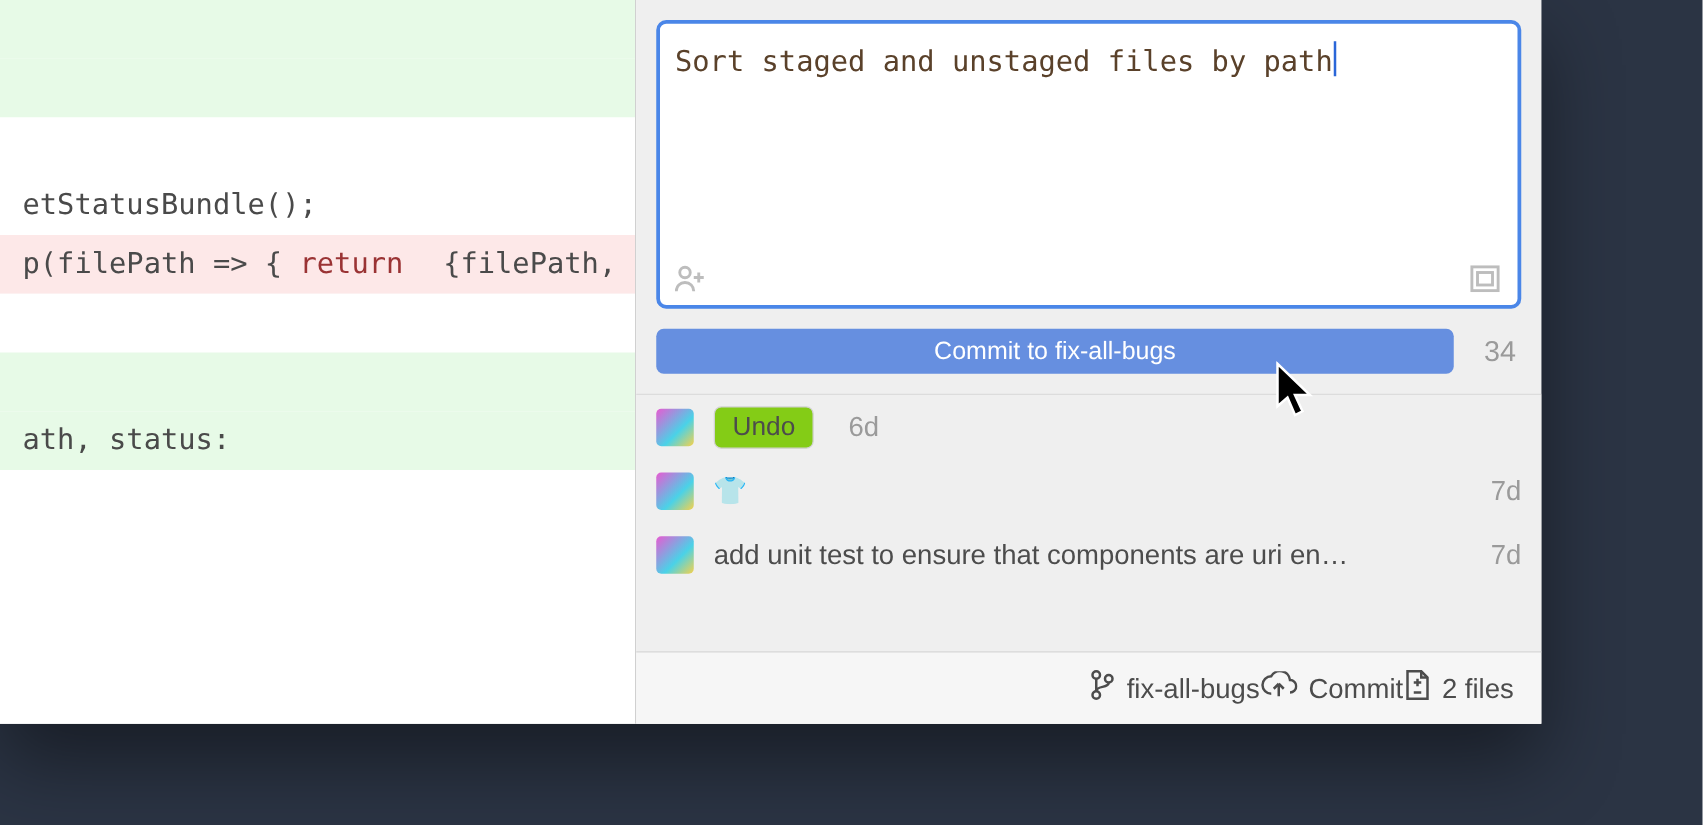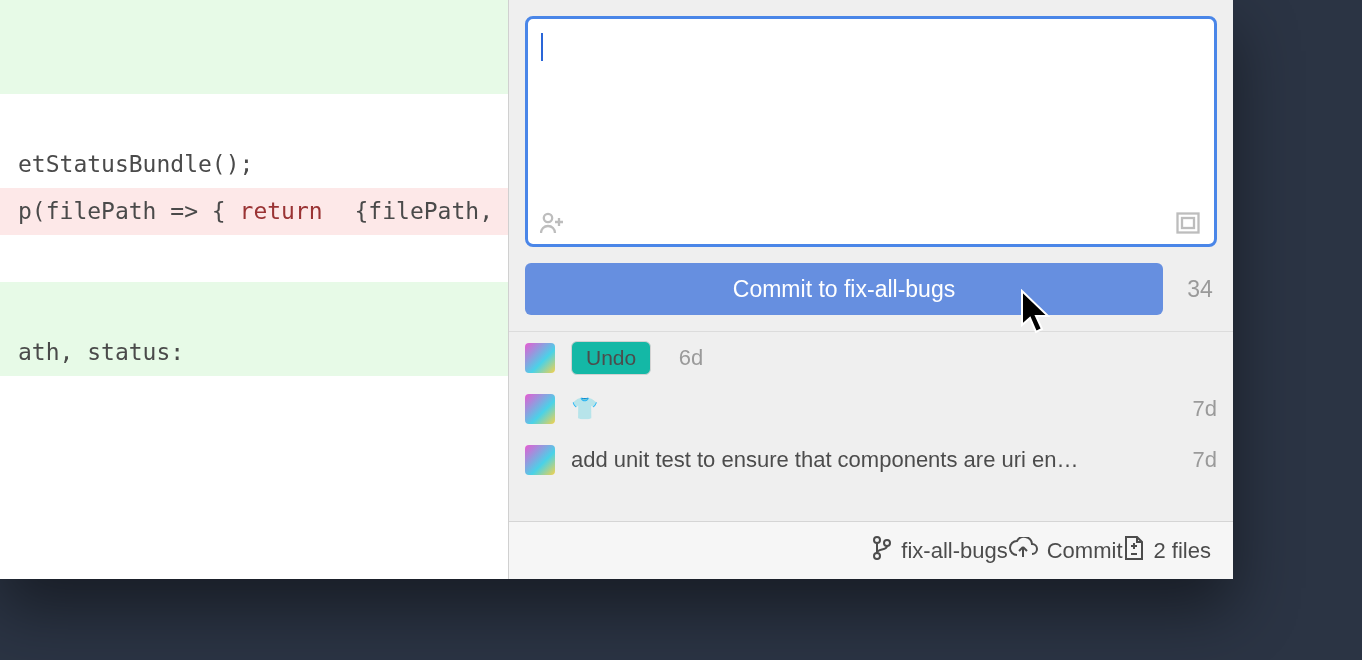--- a/index.html
+++ b/index.html
@@ -75,26 +75,26 @@
   }
   .add-coauthor-icon svg, .expand-icon svg { display: block; }
 
   .commit-row {
     display: flex; align-items: center; gap: 20px;
     padding: 16px 16px 16px 16px;
     border-bottom: 1px solid #dcdcdc;
   }
   .commit-btn {
     flex: 1;
-    height: 52px;
+    height: 36px;
     background: #668fe0;
     color: #fff;
     border: none;
     border-radius: 6px;
-    font-size: 23px;
+    font-size: 20px;
     font-weight: 500;
     cursor: pointer;
   }
   .char-count {
     width: 34px;
     color: #9a9a9a;
     font-size: 23px;
     text-align: center;
   }
 
@@ -111,21 +111,21 @@
     width: 30px; height: 30px; border-radius: 4px;
     background: linear-gradient(135deg,#e85ad2 0%, #4ad2e8 60%, #f6d14a 100%);
     flex: none;
   }
   .commit-msg {
     flex: 1;
     white-space: nowrap; overflow: hidden; text-overflow: ellipsis;
     min-width: 0;
   }
   .undo-btn {
-    background: #14b8a6;
+    background: #84cc16;
     border: 1px solid #d2d2d2;
     border-radius: 6px;
     padding: 4px 14px;
     font-size: 21px;
     color: #4c4c4c;
     cursor: pointer;
     flex: none;
   }
   .time-ago { color: #9a9a9a; flex: none; width: 36px; text-align: right; }
 
@@ -165,21 +165,21 @@
     <div class="diff-line diff-add"><span class="mono-plain"></span></div>
     <div class="diff-line diff-add"><span class="mono-plain">ath, status:</span></div>
     <div class="diff-line diff-blank"><span class="mono-plain"></span></div>
   </div>
 
   <div class="commit-panel">
 
     <div class="commit-editor-wrap">
       <div class="commit-editor">
         <div class="commit-text">
-          <span class="cursor"></span>
+          <span>Sort staged and unstaged files by path</span><span class="cursor"></span>
         </div>
         <div class="editor-footer">
           <span class="add-coauthor-icon">
             <svg width="26" height="22" viewBox="0 0 26 22" fill="none">
                 <circle cx="8" cy="6" r="4.2" stroke="#bdbdbd" stroke-width="2.3"></circle>
                 <path d="M1 21c0-4 3-7 7-7s7 3 7 7" stroke="#bdbdbd" stroke-width="2.3" fill="none"></path>
                 <path d="M19 6v8M15 10h8" stroke="#bdbdbd" stroke-width="2.3"></path>
               </svg>
           </span>
           <span class="expand-icon">

